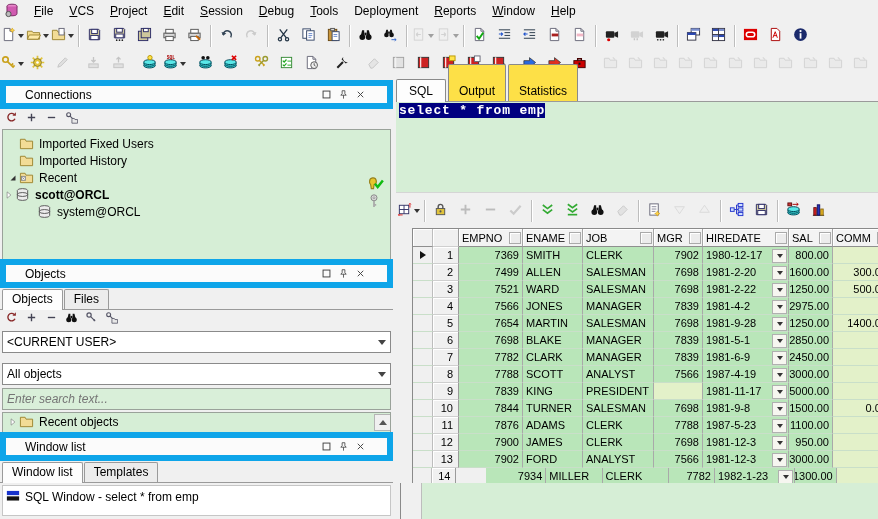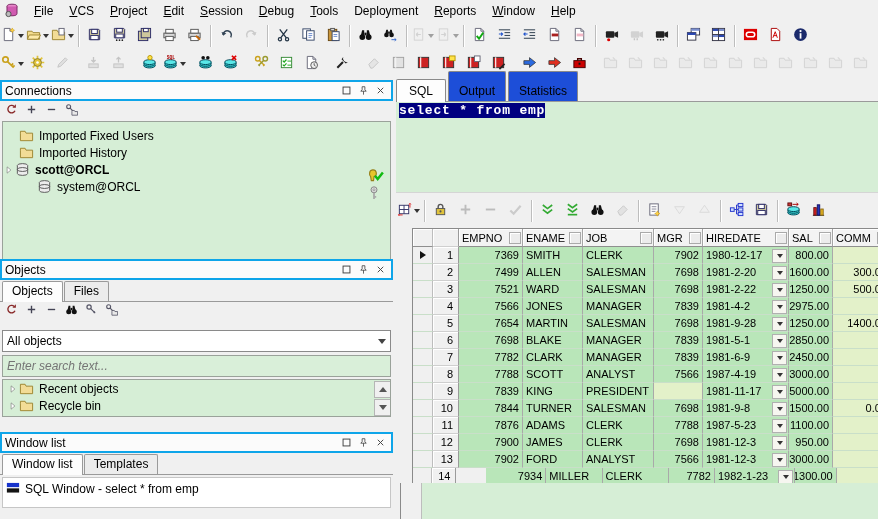--- a/index.html
+++ b/index.html
@@ -10,21 +10,21 @@
   .menu-item{padding:2px 8px;cursor:default;}
   .menu-item u{text-decoration:underline;}
   .toolbar{position:absolute;left:0;width:878px;height:28px;display:flex;align-items:center;background:#f0f0f0;}
   #tb1{top:22px;} #tb2{top:50px;}
   .tbb{height:24px;min-width:23px;display:flex;align-items:center;justify-content:center;margin:0 1px;}
   .tbb.dis{filter:grayscale(1);opacity:.42;}
   .tbb .dd{width:0;height:0;border-left:3px solid transparent;border-right:3px solid transparent;border-top:4px solid #333;margin-left:2px;}
   .sep{width:1px;height:22px;background:#bdbdbd;box-shadow:1px 0 0 #fff;margin:0 3px;}
   
   .panel{position:absolute;left:0;width:393px;background:#f0f0f0;}
-  .ptitle{height:17px;background:#fbfbfb;border:2px solid #0ea5e9;display:flex;align-items:center;padding:0 3px;}
+  .ptitle{height:17px;background:#fbfbfb;border:6px solid #0ea5e9;display:flex;align-items:center;padding:0 19px;}
   .ptitle .t{flex:1;}
   .tbtn{width:15px;height:13px;display:flex;align-items:center;justify-content:center;margin-left:2px;}
   .ptools{height:20px;display:flex;align-items:center;padding-left:2px;gap:2px;}
   .mtb{width:18px;height:17px;display:flex;align-items:center;justify-content:center;}
   .ptree{position:relative;margin:0 2px;background:#d6eed6;border:1px solid #9aa29a;overflow:hidden;}
   .trow{height:17px;display:flex;align-items:center;white-space:nowrap;}
   .texp{width:12px;height:12px;display:flex;align-items:center;justify-content:center;flex:none;}
   .ticon{width:16px;height:15px;margin-right:4px;flex:none;display:flex;align-items:center;}
   .tlabel{font-size:12px;}
   .bold{font-weight:bold;}
@@ -56,21 +56,21 @@
   .gc.pale{background:#e3f1c9;}
   .gc.hcell{background:#f3f3f3;border-bottom:1px solid #8f8f8f;border-right:1px solid #a5a5a5;box-shadow:inset 1px 1px 0 #fff;}
   .sortbox{position:absolute;right:1px;top:3px;width:10px;height:10px;background:#ececec;border:1px solid #aaa;box-shadow:inset 1px 1px 0 #fff;}
   .gc.gut{background:#f0f0f0;border-right:1px solid #bdbdbd;justify-content:center;padding:0;}
   .gc.rnum{background:#f0f0f0;border-right:1px solid #9a9a9a;border-bottom:1px solid #cfcfcf;justify-content:flex-end;padding-right:5px;box-shadow:inset 1px 1px 0 #fff;}
   .curarrow{width:0;height:0;border-top:4px solid transparent;border-bottom:4px solid transparent;border-left:6px solid #111;}
   .datebtn{position:absolute;right:1px;top:2px;width:13px;height:12px;background:#f6f6f0;border:1px solid #b0b0b0;display:flex;align-items:center;justify-content:center;}
   .datebtn i{width:0;height:0;border-left:3px solid transparent;border-right:3px solid transparent;border-top:4px solid #333;}
   #grid-filler{position:absolute;left:400px;top:483px;width:478px;height:36px;background:#d6eed6;}
   #grid-filler .gutfill{position:absolute;left:0;top:0;width:20px;height:36px;background:#f0f0f0;border-right:1px solid #bdbdbd;border-left:1px solid #8a8a8a;}
-  .wtab{padding:12px 10px 3px;border:1px solid #8a8a8a;border-bottom:none;background:#1d4ed8;margin-right:2px;border-radius:2px 2px 0 0;font-size:12px;}
+  .wtab{padding:19px 10px 3px;border:1px solid #8a8a8a;border-bottom:none;background:#fde047;margin-right:2px;border-radius:2px 2px 0 0;font-size:12px;}
   .wtab.act{background:#fdfdfd;padding:4px 12px;margin-bottom:-1px;z-index:2;position:relative;}
 </style>
 </head>
 <body>
 
 <div id="app">
   <div id="menubar">
     <span class="appicon"><svg width="16" height="16" viewBox="0 0 16 16">
           <ellipse cx="8" cy="4.5" rx="5" ry="2.3" fill="#e687c9" stroke="#7c2a66"></ellipse>
           <path d="M3 4.5v7a5 2.3 0 0 0 10 0v-7" fill="#d05ab0" stroke="#7c2a66"></path>
@@ -620,20 +620,35 @@
         </div>
         <div class="trow" style="padding-left: 4px;">
           <span class="texp"></span>
           <span class="ticon">
             <svg width="15" height="15" viewBox="0 0 16 16">
               <path d="M1.5 5.5v-2h5l1 2h7v8h-13z" fill="#f2dc96" stroke="#9c8430"></path>
             </svg>
           </span>
           <span class="tlabel">Imported History</span>
         </div>
+        <div class="trow" style="padding-left: 4px;">
+          <span class="texp">
+            <svg width="10" height="10" viewBox="0 0 16 16">
+              <path d="M12 4v8H4z" fill="#333"></path>
+            </svg>
+          </span>
+          <span class="ticon">
+            <svg width="15" height="15" viewBox="0 0 16 16">
+              <path d="M1.5 5.5v-2h5l1 2h7v8h-13z" fill="#f2dc96" stroke="#9c8430"></path>
+              <rect x="2.6" y="6.8" width="4.2" height="4.2" fill="#fff" stroke="#888"></rect>
+              <path d="M3.5 7.7l2.4 2.4m0-2.4l-2.4 2.4" stroke="#888" stroke-width=".9"></path>
+            </svg>
+          </span>
+          <span class="tlabel">Recent</span>
+        </div>
         <div class="trow" style="">
           <span class="texp">
             <svg width="10" height="10" viewBox="0 0 16 16">
               <path d="M5 3l6 5-6 5z" fill="#fff" stroke="#777"></path>
             </svg>
           </span>
           <span class="ticon">
             <svg width="15" height="15" viewBox="0 0 16 16">
               <ellipse cx="8" cy="3.8" rx="5.5" ry="2.1" fill="#ececec" stroke="#555"></ellipse>
               <path d="M2.5 3.8v8.4a5.5 2.1 0 0 0 11 0V3.8" fill="#ececec" stroke="#555"></path>
@@ -714,20 +729,24 @@
             </svg></span>
         </div>
         <div class="mtb">
           <span><svg width="13" height="13" viewBox="0 0 16 16">
               <circle cx="4.5" cy="4.5" r="2.4" fill="none" stroke="#556" stroke-width="1.4"></circle>
               <path d="M6.3 6.3l4 4" stroke="#556" stroke-width="1.4"></path>
               <path d="M8.5 10.5v-1.3h3l.7 1.3h3.3v4.5h-7z" fill="#e8e8e8" stroke="#556"></path>
             </svg></span>
         </div>
       </div>
+    <div class="combo" style="margin-top:3px;">
+        <span class="cv">&lt;CURRENT USER&gt;</span>
+        <span class="ca"></span>
+      </div>
     <div class="combo" style="margin-top:10px;">
         <span class="cv">All objects</span>
         <span class="ca"></span>
       </div>
     <div class="searchbox" style="margin-top:3px;">
         <input placeholder="Enter search text..." style="">
       </div>
     <div class="ptree" id="obj-tree" style="height:36px;margin-top:2px;">
       <div class="scrollbtns">
         <div class="sbtn">

